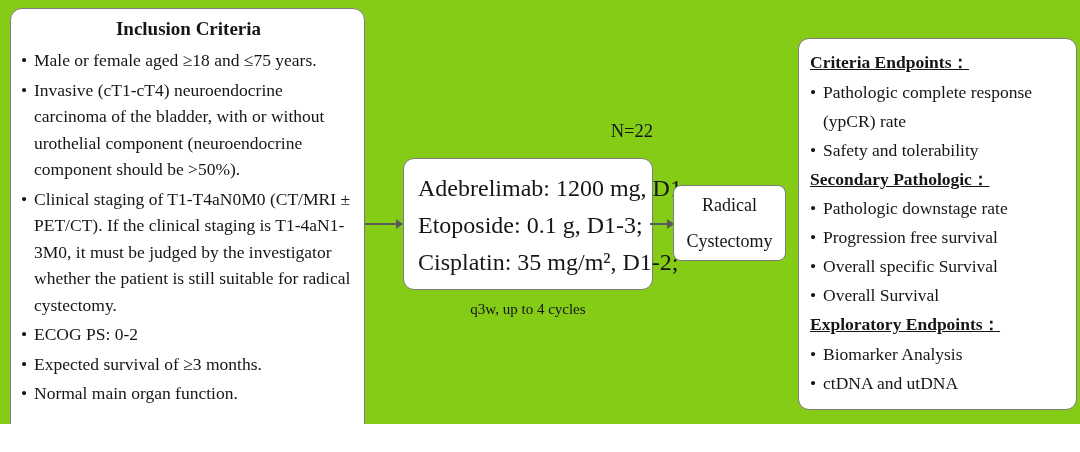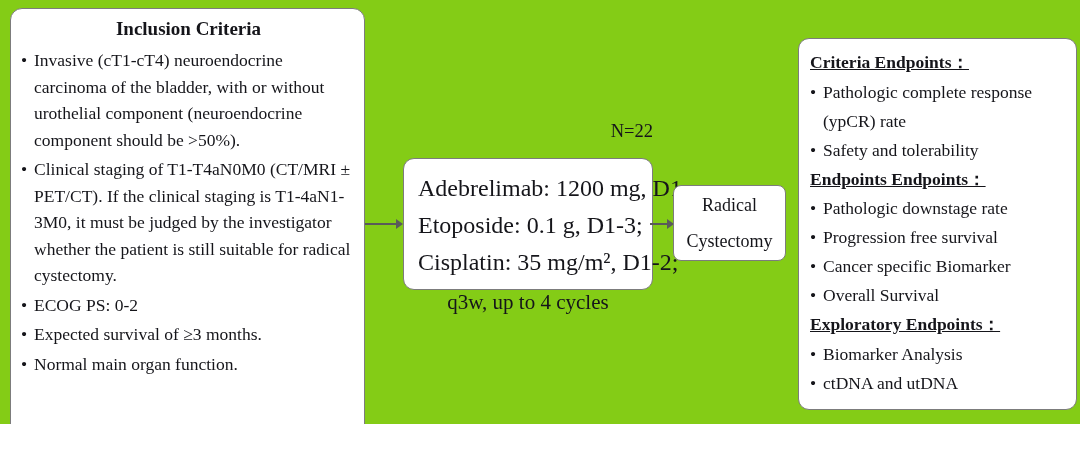--- a/index.html
+++ b/index.html
@@ -67,23 +67,23 @@
     border-radius: 11px;
     padding: 11px 4px 0 14px;
   }
   #treatment-box p {
     font-size: 24px;
     line-height: 37px;
     white-space: nowrap;
   }
   #schedule-label {
     position: absolute;
-    left: 403px; top: 290px; width: 250px;
+    left: 403px; top: 301px; width: 250px;
     text-align: center;
-    font-size: 21px;
+    font-size: 15px;
   }
 
   
   #surgery-box {
     left: 673px; top: 185px;
     width: 113px; height: 76px;
     border-radius: 8px;
     display: flex;
     align-items: center;
     justify-content: center;
@@ -129,20 +129,21 @@
   }
 </style>
 </head>
 <body>
 
 <div class="canvas">
 
   <section class="box" id="inclusion-box">
     <h2>Inclusion Criteria</h2>
     <ul class="bullets">
+      <li>Male or female aged ≥18 and ≤75 years.</li>
       <li>Invasive (cT1-cT4) neuroendocrine carcinoma of the bladder, with or without urothelial component (neuroendocrine component should be &gt;50%).</li>
       <li>Clinical staging of T1-T4aN0M0 (CT/MRI ± PET/CT). If the clinical staging is T1-4aN1-3M0, it must be judged by the investigator whether the patient is still suitable for radical cystectomy.</li>
       <li>ECOG PS: 0-2</li>
       <li>Expected survival of ≥3 months.</li>
       <li>Normal main organ function.</li>
     </ul>
   </section>
 
   <div class="arrow" style="left:365px; top:219px; width:38px;">
     <span class="arrow-line"></span>
@@ -167,25 +168,25 @@
   <section class="box" id="surgery-box">
     <span>Radical Cystectomy</span>
   </section>
 
   <section class="box" id="endpoints-box">
     <h3>Criteria Endpoints：</h3>
     <ul class="bullets">
       <li>Pathologic complete response (ypCR) rate</li>
       <li>Safety and tolerability</li>
     </ul>
-    <h3>Endpoints Endpoints：</h3>
+    <h3>Secondary Pathologic：</h3>
     <ul class="bullets">
       <li>Pathologic downstage rate</li>
       <li>Progression free survival</li>
-      <li>Cancer specific Biomarker</li>
+      <li>Overall specific Survival</li>
       <li>Overall Survival</li>
     </ul>
     <h3>Exploratory Endpoints：</h3>
     <ul class="bullets">
       <li>Biomarker Analysis</li>
       <li>ctDNA and utDNA</li>
     </ul>
   </section>
 
 </div>

